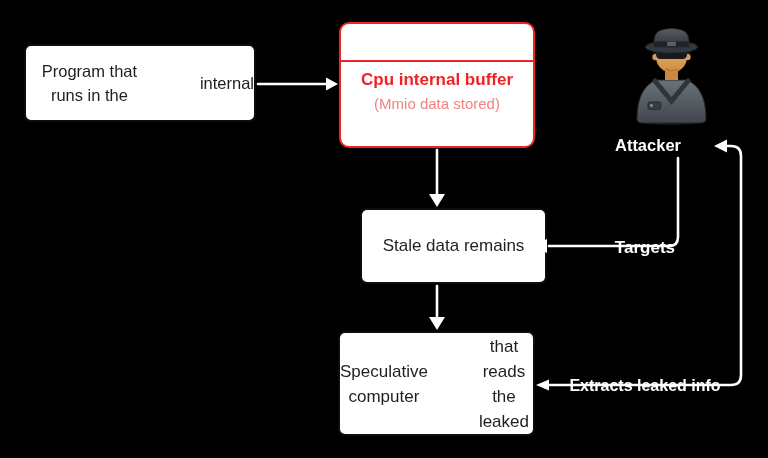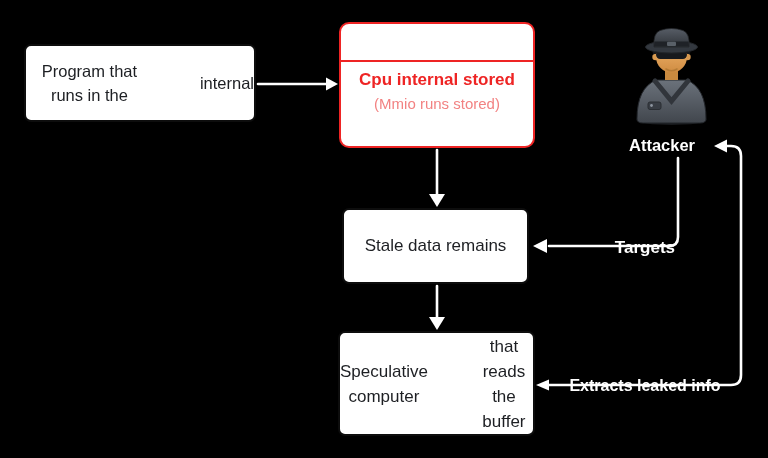--- a/index.html
+++ b/index.html
@@ -40,21 +40,21 @@
   .node .line { display: block; }
 
   .node-program {
     left: 24px; top: 44px;
     width: 232px; height: 78px;
     font-size: 16.5px;
     line-height: 24px;
   }
 
   .node-stale {
-    left: 342px; top: 208px;
+    left: 360px; top: 208px;
     width: 187px; height: 76px;
     font-size: 17px;
   }
 
   .node-spec {
     left: 338px; top: 331px;
     width: 197px; height: 105px;
     font-size: 17px;
     line-height: 25px;
   }
@@ -113,24 +113,25 @@
     left: 545px; top: 238px; width: 130px;
     font-size: 17px;
     text-align: right;
   }
   .label-extracts {
     left: 550px; top: 377px; width: 190px;
     font-size: 16px;
   }
   .label-attacker {
     position: absolute;
-    left: 629px; top: 136px; width: 100px;
+    left: 598px; top: 136px; width: 100px;
     color: var(--connector);
     font-size: 16.5px;
     font-weight: 600;
+    text-align: center;
   }
 
   .attacker-icon {
     position: absolute;
     left: 629px; top: 26px;
     width: 85px; height: 99px;
   }
 </style>
 </head>
 <body>
@@ -138,32 +139,32 @@
 <div class="canvas">
 
   <div class="node node-program">
     <span class="line">Program that runs in the</span>
     <span class="line">internal</span>
   </div>
 
   <div class="node-cpu">
     <div class="cpu-header"></div>
     <div class="cpu-body">
-      <div class="cpu-title">Cpu internal stored</div>
-      <div class="cpu-subtitle">(Mmio runs stored)</div>
+      <div class="cpu-title">Cpu internal buffer</div>
+      <div class="cpu-subtitle">(Mmio data stored)</div>
     </div>
   </div>
 
   <div class="node node-stale">
     <span class="line">Stale data remains</span>
   </div>
 
   <div class="node node-spec">
     <span class="line">Speculative computer</span>
-    <span class="line">that reads the buffer</span>
+    <span class="line">that reads the leaked</span>
   </div>
 
   <svg class="attacker-icon" viewBox="0 0 85 99" xmlns="http://www.w3.org/2000/svg">
     <defs>
       <linearGradient id="coatG" x1="0" y1="0" x2="0" y2="1">
         <stop offset="0" stop-color="#6b727b"></stop>
         <stop offset="1" stop-color="#41464d"></stop>
       </linearGradient>
       <linearGradient id="faceG" x1="0" y1="0" x2="0" y2="1">
         <stop offset="0" stop-color="#f2b66e"></stop>

